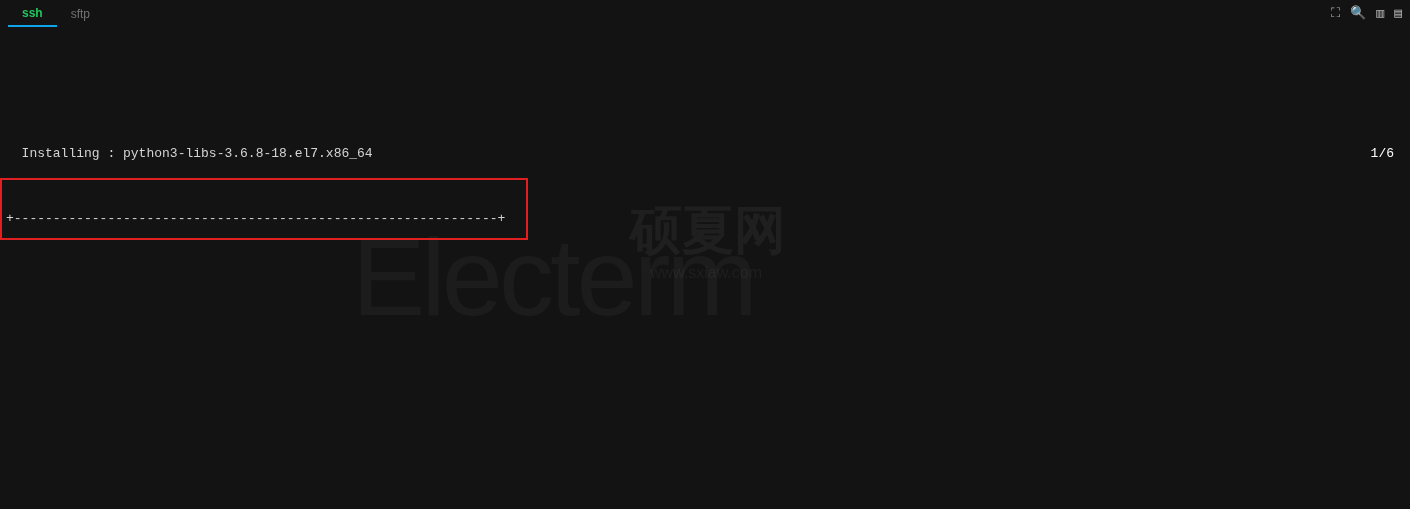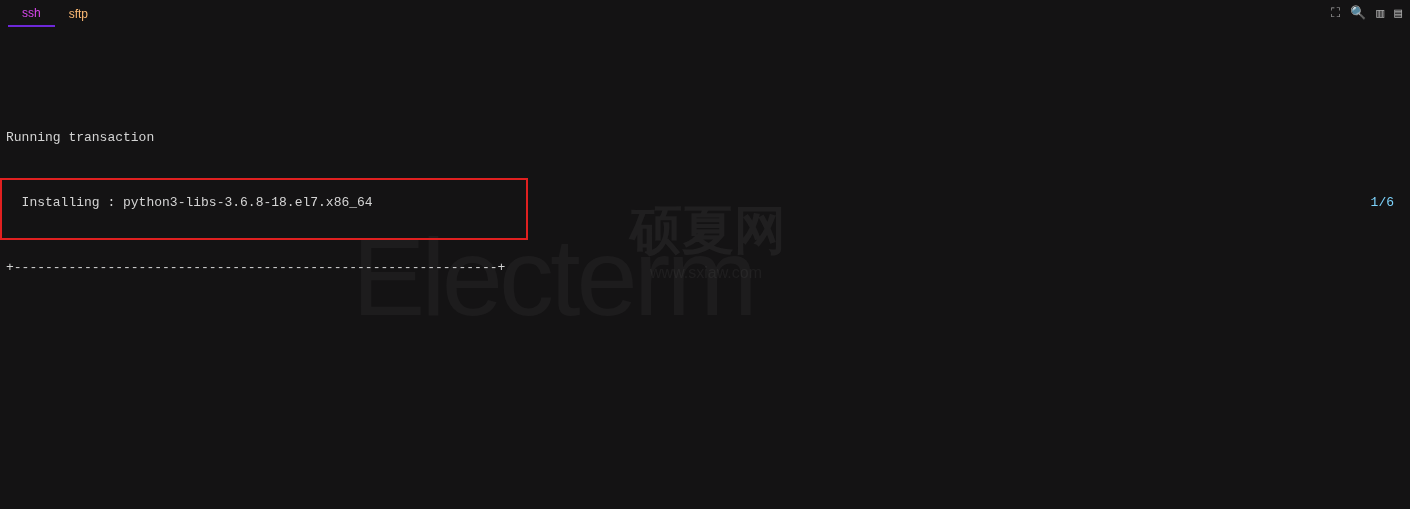--- a/index.html
+++ b/index.html
@@ -15,45 +15,45 @@
 }
 .tab-bar {
   display: flex;
   align-items: center;
   height: 28px;
   background: #141314;
   padding: 0 8px;
 }
 .tab {
   padding: 4px 14px;
-  color: #fdba74;
+  color: #737373;
   cursor: pointer;
   font-family: -apple-system, sans-serif;
   font-size: 12px;
 }
 .tab.active {
-  color: #d946ef;
-  font-weight: normal;
-  border-bottom: 2px solid #6d28d9;
+  color: #22c55e;
+  font-weight: bold;
+  border-bottom: 2px solid #0ea5e9;
 }
 .tab-icons {
   margin-left: auto;
   display: flex;
   gap: 10px;
   color: #aaa;
 }
 .tab-icons span { cursor: pointer; font-size: 13px; }
 .terminal {
   padding: 4px 6px;
   white-space: pre;
   position: relative;
 }
 .line { display: flex; }
 .line-left { flex: 1; white-space: pre; }
-.line-right { padding-right: 10px; color: #7dd3fc; }
+.line-right { padding-right: 10px; color: #ffffff; }
 .highlight-box {
   position: absolute;
   border: 2px solid #e02020;
   pointer-events: none;
 }
 .watermark {
   position: absolute;
   color: rgba(255,255,255,0.04);
   font-family: sans-serif;
   pointer-events: none;
@@ -92,21 +92,20 @@
     <span>▥</span>
     <span>▤</span>
   </div>
 </div>
 
 <div class="terminal">
   <div class="watermark big">Electerm</div>
   <div class="watermark cn">硕夏网</div>
   <div class="watermark url">www.sxiaw.com</div>
 
-  <div class="line"><span class="line-left">Running transaction</span></div>
 
   <div class="line"><span class="line-left">  Installing : python3-libs-3.6.8-18.el7.x86_64</span><span class="line-right">1/6</span></div>
 
   <div class="line"><span class="line-left">+--------------------------------------------------------------+</span></div>
   
   
   
   
 
   

